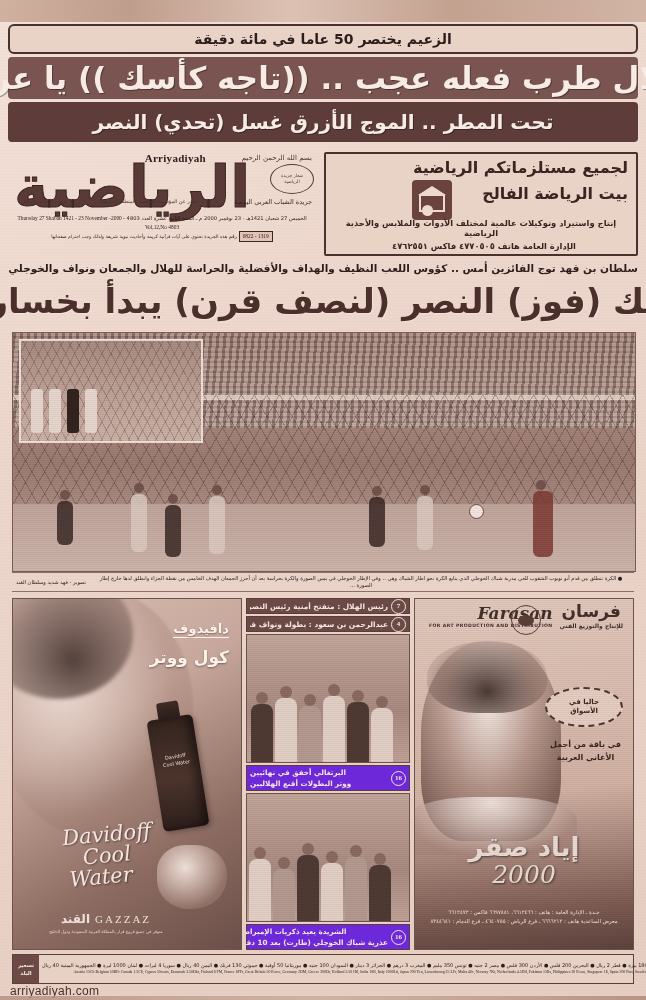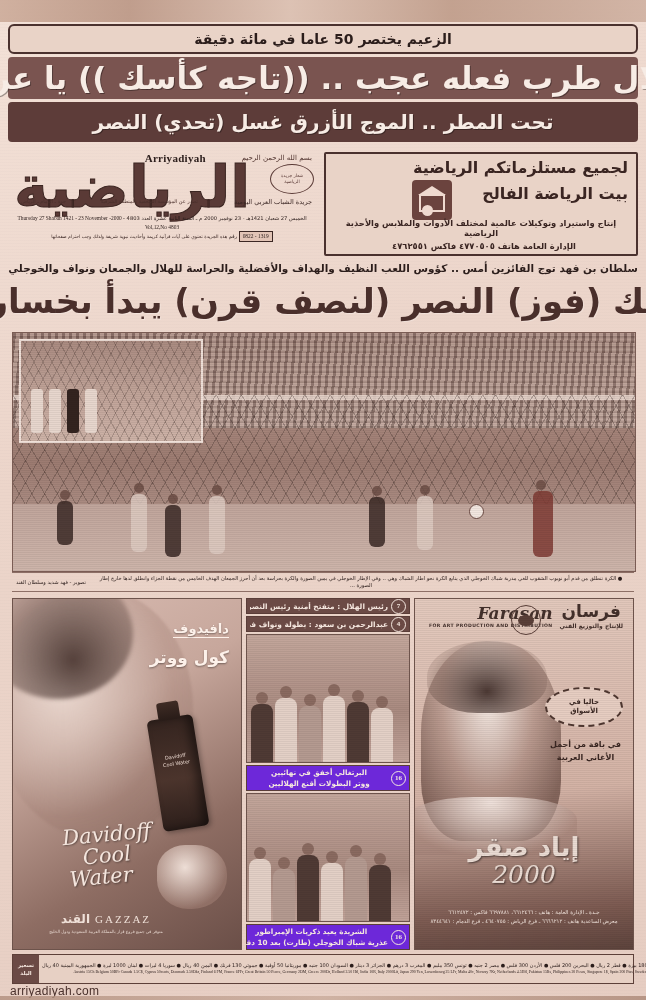--- a/index.html
+++ b/index.html
@@ -267,21 +267,21 @@
   .promo .ptxt{font-size:7.4px;font-weight:bold;flex:1;text-align:center;white-space:nowrap;overflow:hidden;}
   .pagenum{
     width:13px;height:13px;border-radius:50%;border:1px solid #f4e6de;
     display:flex;align-items:center;justify-content:center;font-size:7px;font-weight:bold;
     font-family:"Liberation Serif",serif;flex:0 0 auto;
   }
   .promo2{
     border:1px solid #5a3d38;background:#6d28d9;color:#f4e6de;
     display:flex;align-items:center;padding:1px 3px;box-sizing:border-box;gap:3px;height:26px;
   }
-  .promo2 .lines{flex:1;text-align:center;}
+  .promo2 .lines{flex:1;text-align:left;}
   .promo2 .lines div{font-size:7.2px;font-weight:bold;line-height:1.55;white-space:nowrap;}
   .midphoto{
     flex:1;border:1px solid #6d534b;position:relative;overflow:hidden;
     background:linear-gradient(180deg,#c3a69b,#a98a80 60%,#c0a298);
   }
   .midphoto .figs{position:absolute;inset:0;}
   .midphoto .f{
     position:absolute;bottom:0;width:22px;background:#e3d0c6;border-radius:8px 8px 0 0;
   }
   .midphoto .f.d{background:#4f3a34;}

